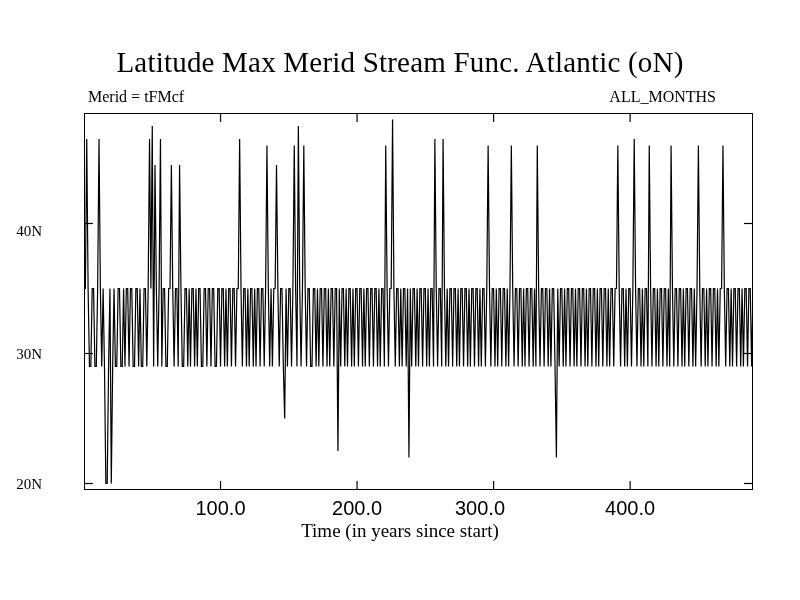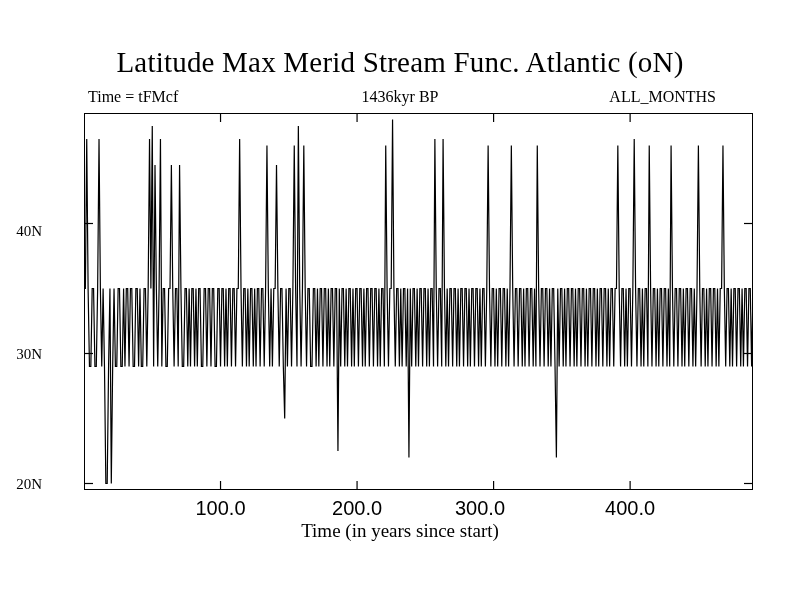--- a/index.html
+++ b/index.html
@@ -101,22 +101,21 @@
     font-family: "Liberation Serif", serif;
   }
 </style>
 </head>
 <body>
 
 <div id="page">
 
   <div id="chart-title">Latitude Max Merid Stream Func. Atlantic (oN)</div>
 
-  <div id="subtitle-left">Time = tFMcf</div>
-  <div id="subtitle-center">1436kyr BP</div>
+  <div id="subtitle-left">Merid = tFMcf</div>
   <div id="subtitle-right">ALL_MONTHS</div>
 
   <div id="plot-area">
     <div id="plot-frame"></div>
     <svg id="series-svg" viewBox="0 0 669 377" preserveAspectRatio="none">
         <line x1="546.1224489795918" y1="0" x2="546.1224489795918" y2="9" stroke="#000" stroke-width="1.2" vector-effect="non-scaling-stroke"></line>
         <line x1="546.1224489795918" y1="377" x2="546.1224489795918" y2="368" stroke="#000" stroke-width="1.2" vector-effect="non-scaling-stroke"></line>
         <line x1="409.5918367346939" y1="0" x2="409.5918367346939" y2="9" stroke="#000" stroke-width="1.2" vector-effect="non-scaling-stroke"></line>
         <line x1="409.5918367346939" y1="377" x2="409.5918367346939" y2="368" stroke="#000" stroke-width="1.2" vector-effect="non-scaling-stroke"></line>
         <line x1="273.0612244897959" y1="0" x2="273.0612244897959" y2="9" stroke="#000" stroke-width="1.2" vector-effect="non-scaling-stroke"></line>

